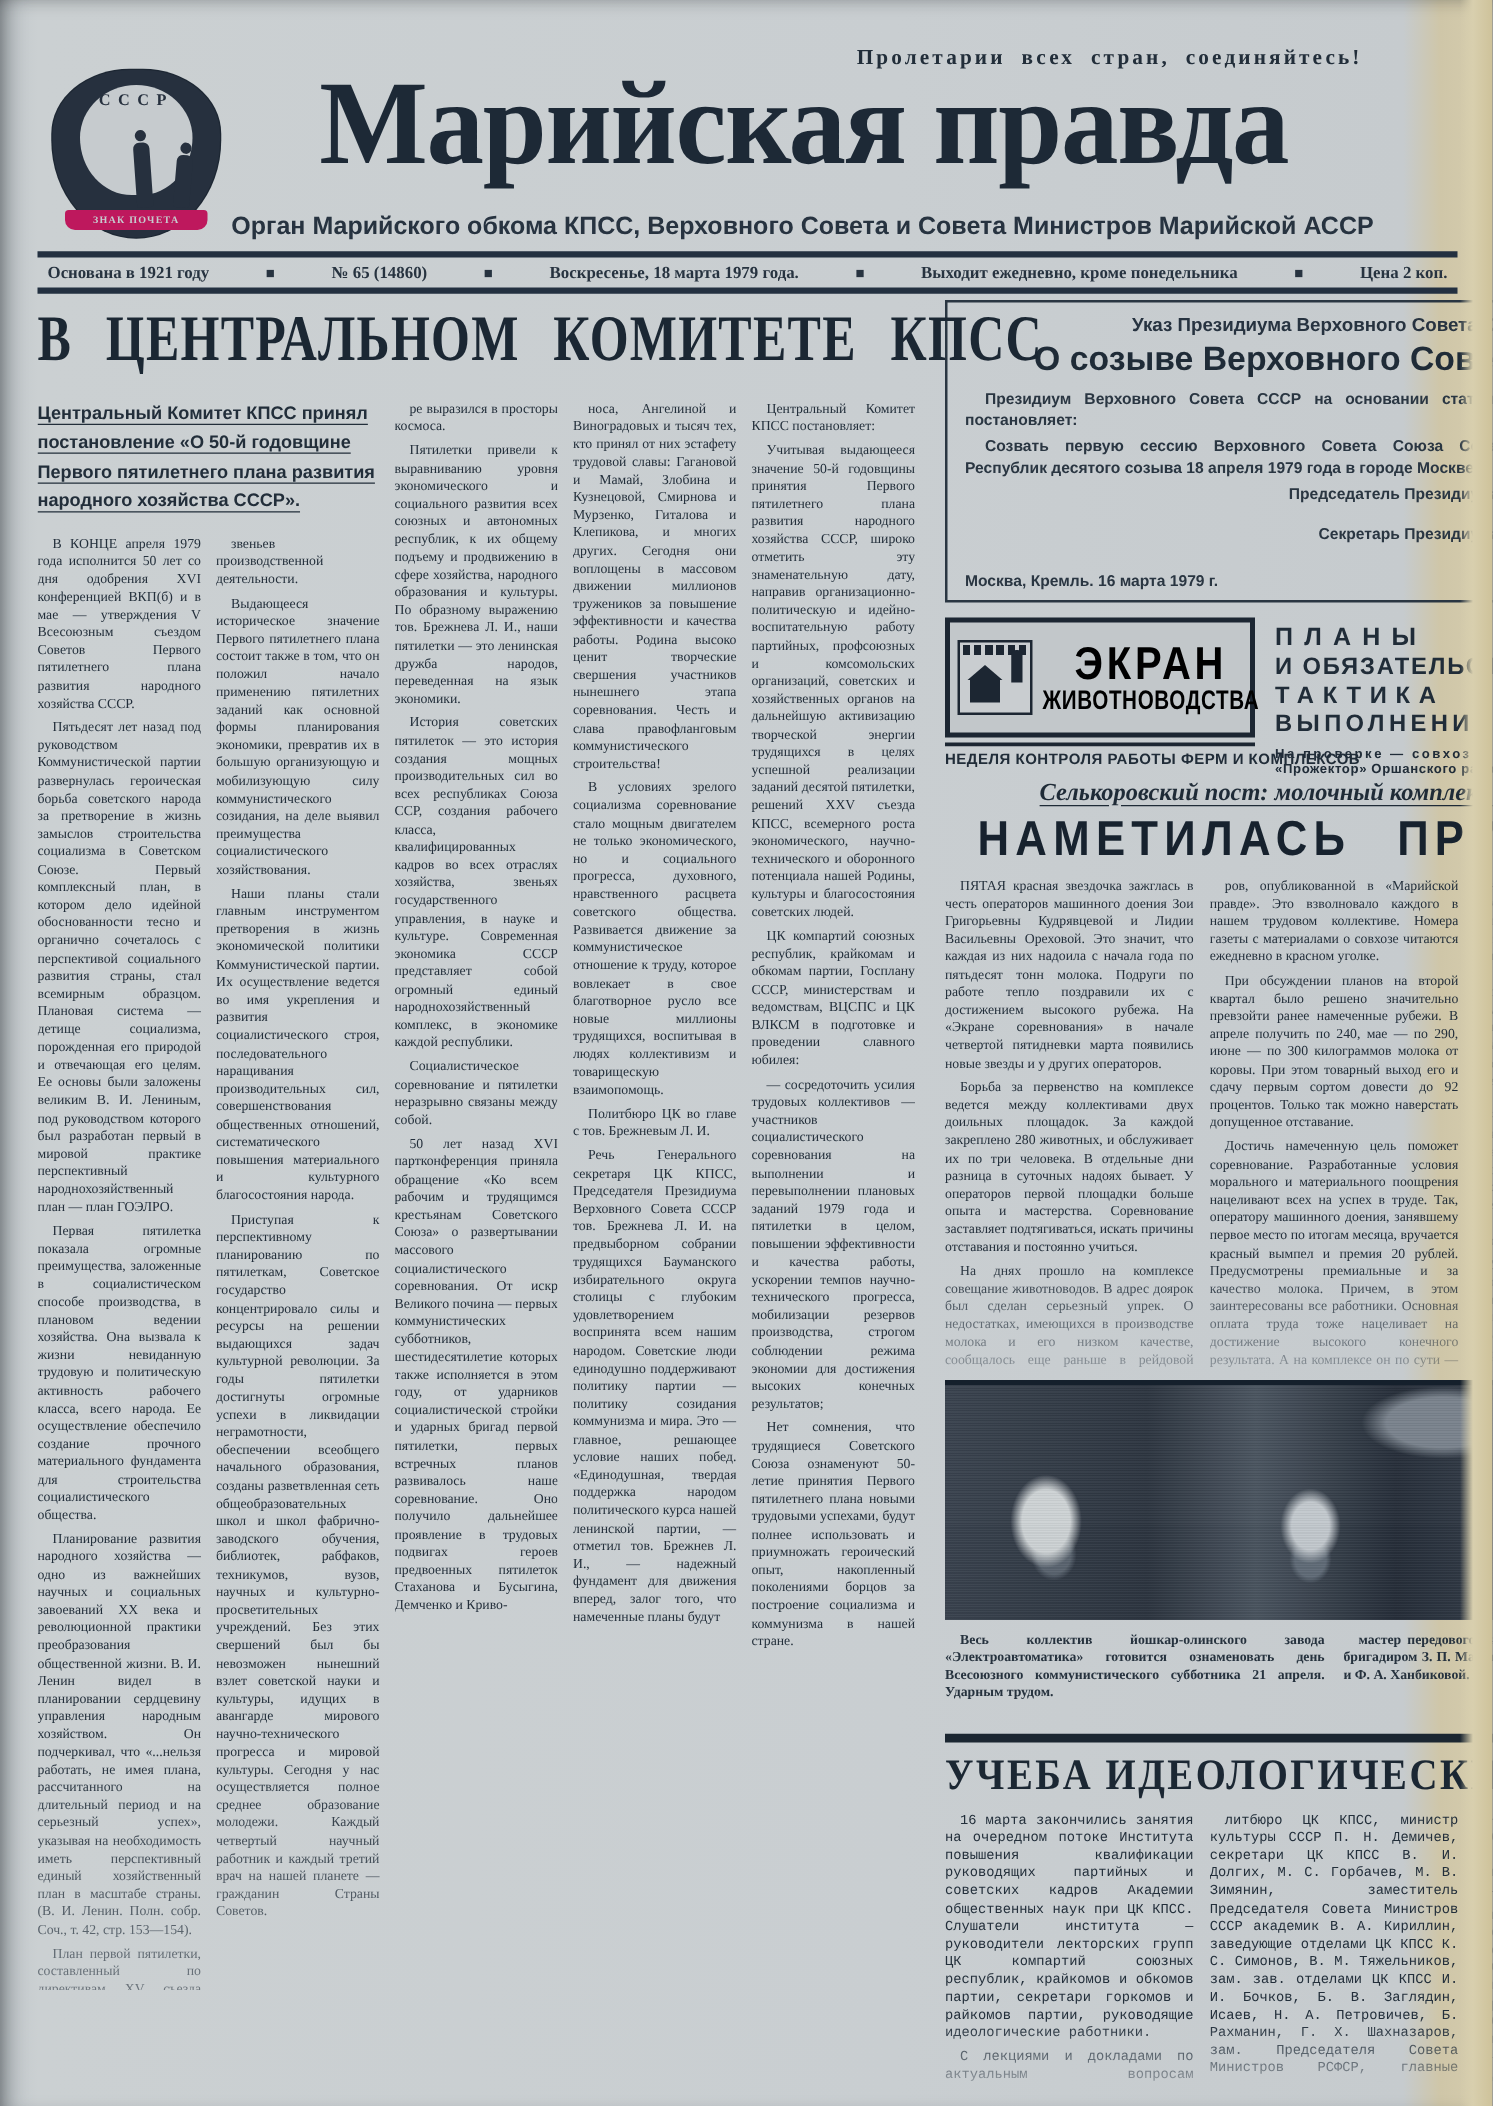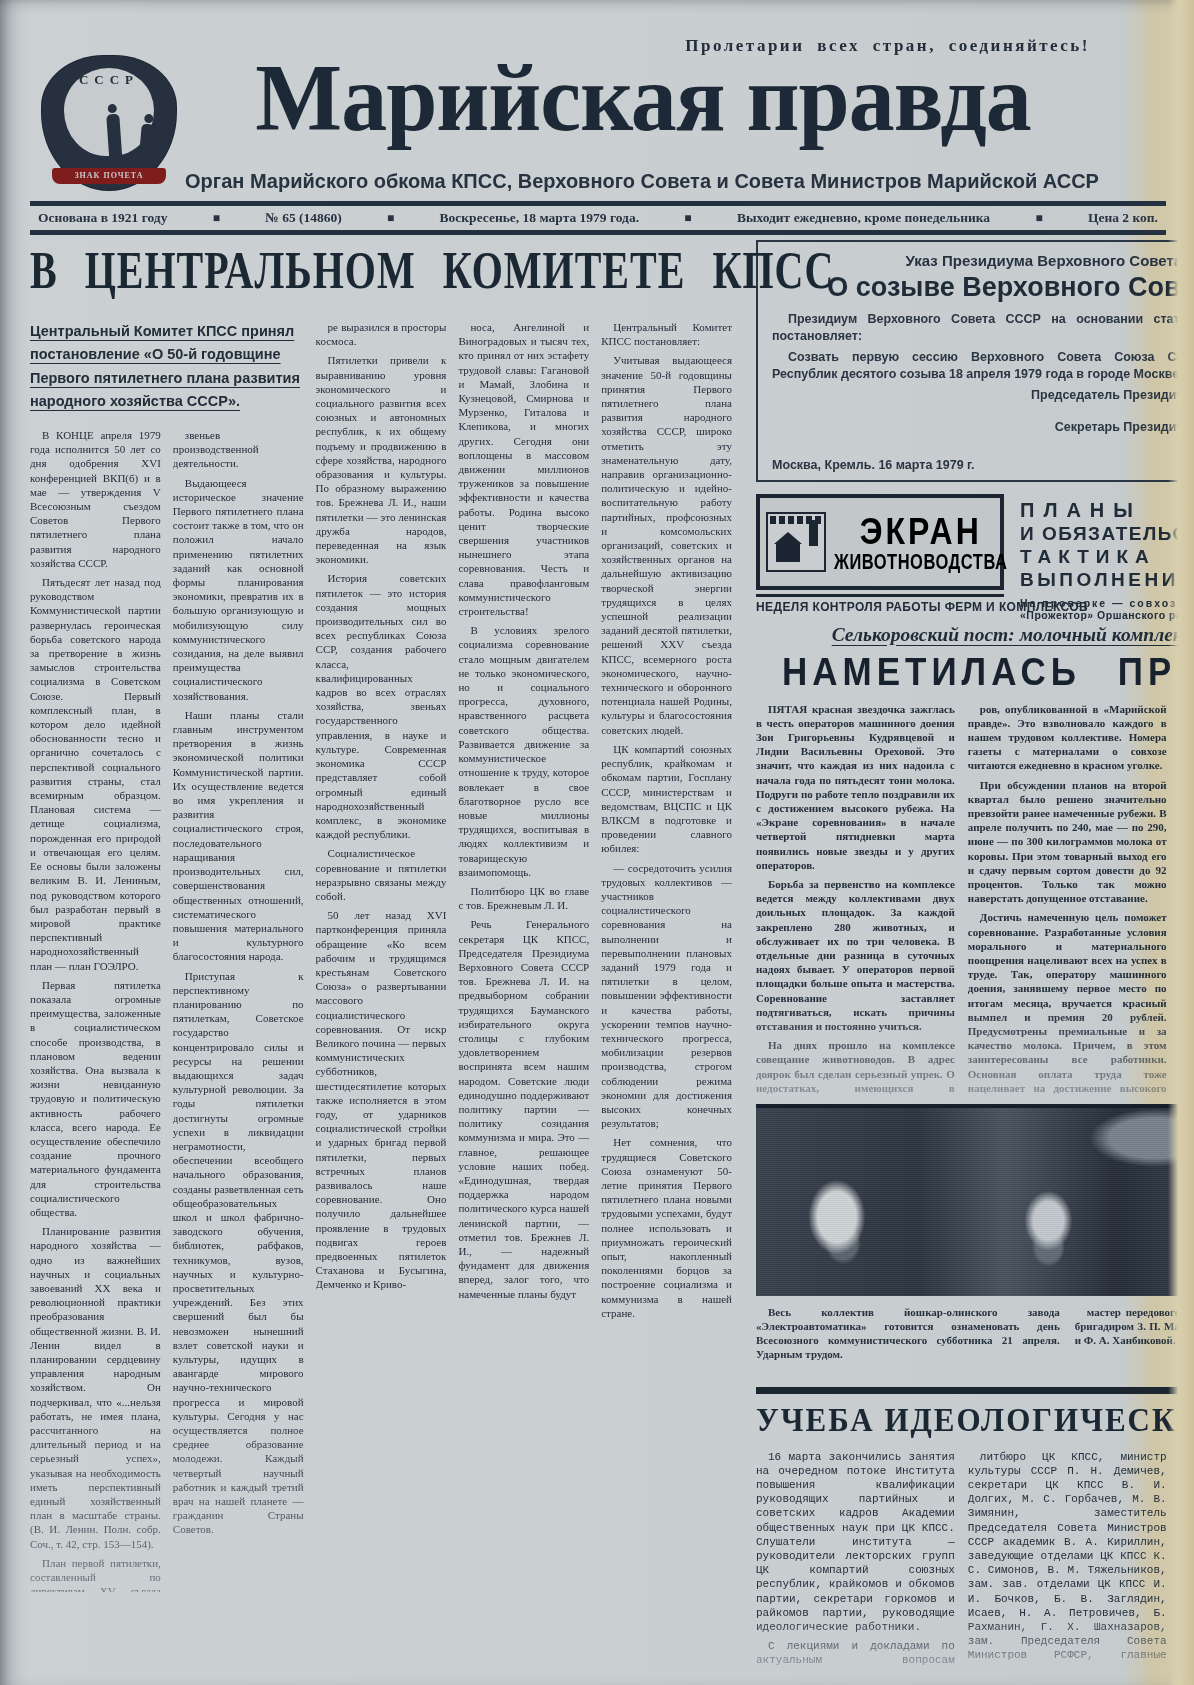--- a/index.html
+++ b/index.html
@@ -8,21 +8,21 @@
     background:linear-gradient(90deg,#bfc5c9 0,#cbd0d2 2.5%,#c9ced1 60%,#c6cbce 94%,#cfc6a8 96.5%,#d6cdae 100%);
     box-shadow:inset 14px 0 18px -12px rgba(20,25,30,.55), inset 0 10px 16px -12px rgba(20,25,30,.35);}
   .page::after{content:"";position:absolute;top:0;right:0;width:26px;height:100%;
     background:linear-gradient(90deg,rgba(214,203,170,0) 0,#d8cfae 40%,#cec29a 100%);pointer-events:none;}
   
   .slogan{position:absolute;top:36px;right:104px;font-weight:bold;font-size:17px;letter-spacing:2.5px;word-spacing:6px;color:#222e3a;}
   .badge{position:absolute;left:34px;top:56px;width:150px;height:142px;}
   .badge-core{position:absolute;inset:0 8px 8px 8px;background:#26303e;border-radius:46% 46% 50% 50%/38% 38% 58% 58%;box-shadow:0 0 0 1px #1d2733;}
   .badge-inner{position:absolute;left:22px;right:22px;top:12px;bottom:34px;background:#c6cbce;border-radius:50% 50% 46% 46%/48% 48% 52% 52%;}
   .badge-top{position:absolute;top:4px;left:0;right:0;text-align:center;font-weight:bold;font-size:13px;letter-spacing:6px;color:#26303e;}
-  .badge-rib{position:absolute;left:10px;right:10px;bottom:6px;height:16px;background:#7f1d1d;border-radius:3px 3px 8px 8px;
+  .badge-rib{position:absolute;left:10px;right:10px;bottom:6px;height:16px;background:#be185d;border-radius:3px 3px 8px 8px;
     color:#c6cbce;font-weight:bold;font-size:8px;letter-spacing:1px;text-align:center;line-height:16px;}
   .figp{position:absolute;width:13px;background:#26303e;border-radius:5px 5px 2px 2px;}
   .figp::before{content:"";position:absolute;top:-10px;left:2px;width:9px;height:9px;border-radius:50%;background:#26303e;}
   .fig-a{left:44px;top:46px;height:52px;transform:rotate(-4deg);}
   .fig-b{left:76px;top:56px;height:42px;transform:rotate(5deg);}
   .paper-title{position:absolute;left:168px;top:46px;width:950px;text-align:center;font-weight:bold;font-size:92px;line-height:1.1;
     letter-spacing:-1px;color:#1d2936;transform:scaleY(1.04);transform-origin:top;font-family:"Liberation Serif",serif;}
   .subtitle{position:absolute;top:170px;left:160px;right:70px;text-align:center;font-family:"Liberation Sans",sans-serif;
     font-weight:bold;font-size:20px;color:#273340;}
   .infobar{position:absolute;top:201px;left:30px;width:1136px;border-top:5px solid #233040;border-bottom:5px solid #233040;
@@ -72,21 +72,21 @@
   .plans-l3{font-weight:bold;font-size:19px;letter-spacing:7px;line-height:1.22;}
   .plans-l4{font-weight:bold;font-size:19px;letter-spacing:3.5px;line-height:1.22;}
   .plans-sub{font-weight:bold;font-size:10.5px;letter-spacing:2px;margin-top:6px;}
   .plans-sub2{font-weight:bold;font-size:10.5px;letter-spacing:.5px;}
   
   .selkor{margin-top:10px;text-align:center;font-style:italic;font-weight:bold;font-size:19.5px;color:#1f2b37;
     text-decoration:underline;text-underline-offset:4px;}
   .h-prib{margin-top:6px;text-align:center;font-family:"Liberation Sans",sans-serif;font-weight:bold;font-size:35px;
     letter-spacing:5px;word-spacing:22px;color:#17222e;transform:scaleY(1.12);height:44px;white-space:nowrap;}
   .prib-cols{display:flex;gap:13px;margin-top:6px;height:392px;overflow:hidden;}
-  .prib-cols .ncol{flex:1;font-weight:bold;}
+  .prib-cols .ncol{flex:1;}
   
   .photo{margin-top:10px;height:188px;border-top:4px solid #15202c;position:relative;overflow:hidden;
     background:
       radial-gradient(46px 60px at 13% 58%,#cdd2d4 0 42%,rgba(205,210,212,0) 62%),
       radial-gradient(26px 30px at 14% 72%,#5a646f 0 52%,rgba(90,100,111,0) 70%),
       radial-gradient(40px 50px at 47% 60%,#c2c8cd 0 38%,rgba(194,200,205,0) 60%),
       radial-gradient(24px 28px at 47% 74%,#606b77 0 52%,rgba(96,107,119,0) 70%),
       radial-gradient(38px 48px at 84% 42%,#b4bcc2 0 44%,rgba(180,188,194,0) 64%),
       radial-gradient(90px 40px at 64% 16%,#79828c 0 50%,rgba(121,130,140,0) 72%),
       linear-gradient(90deg,#39424e 0%,#2d3540 26%,#4a545f 40%,#262e39 58%,#3c4551 78%,#1f2731 100%);}

